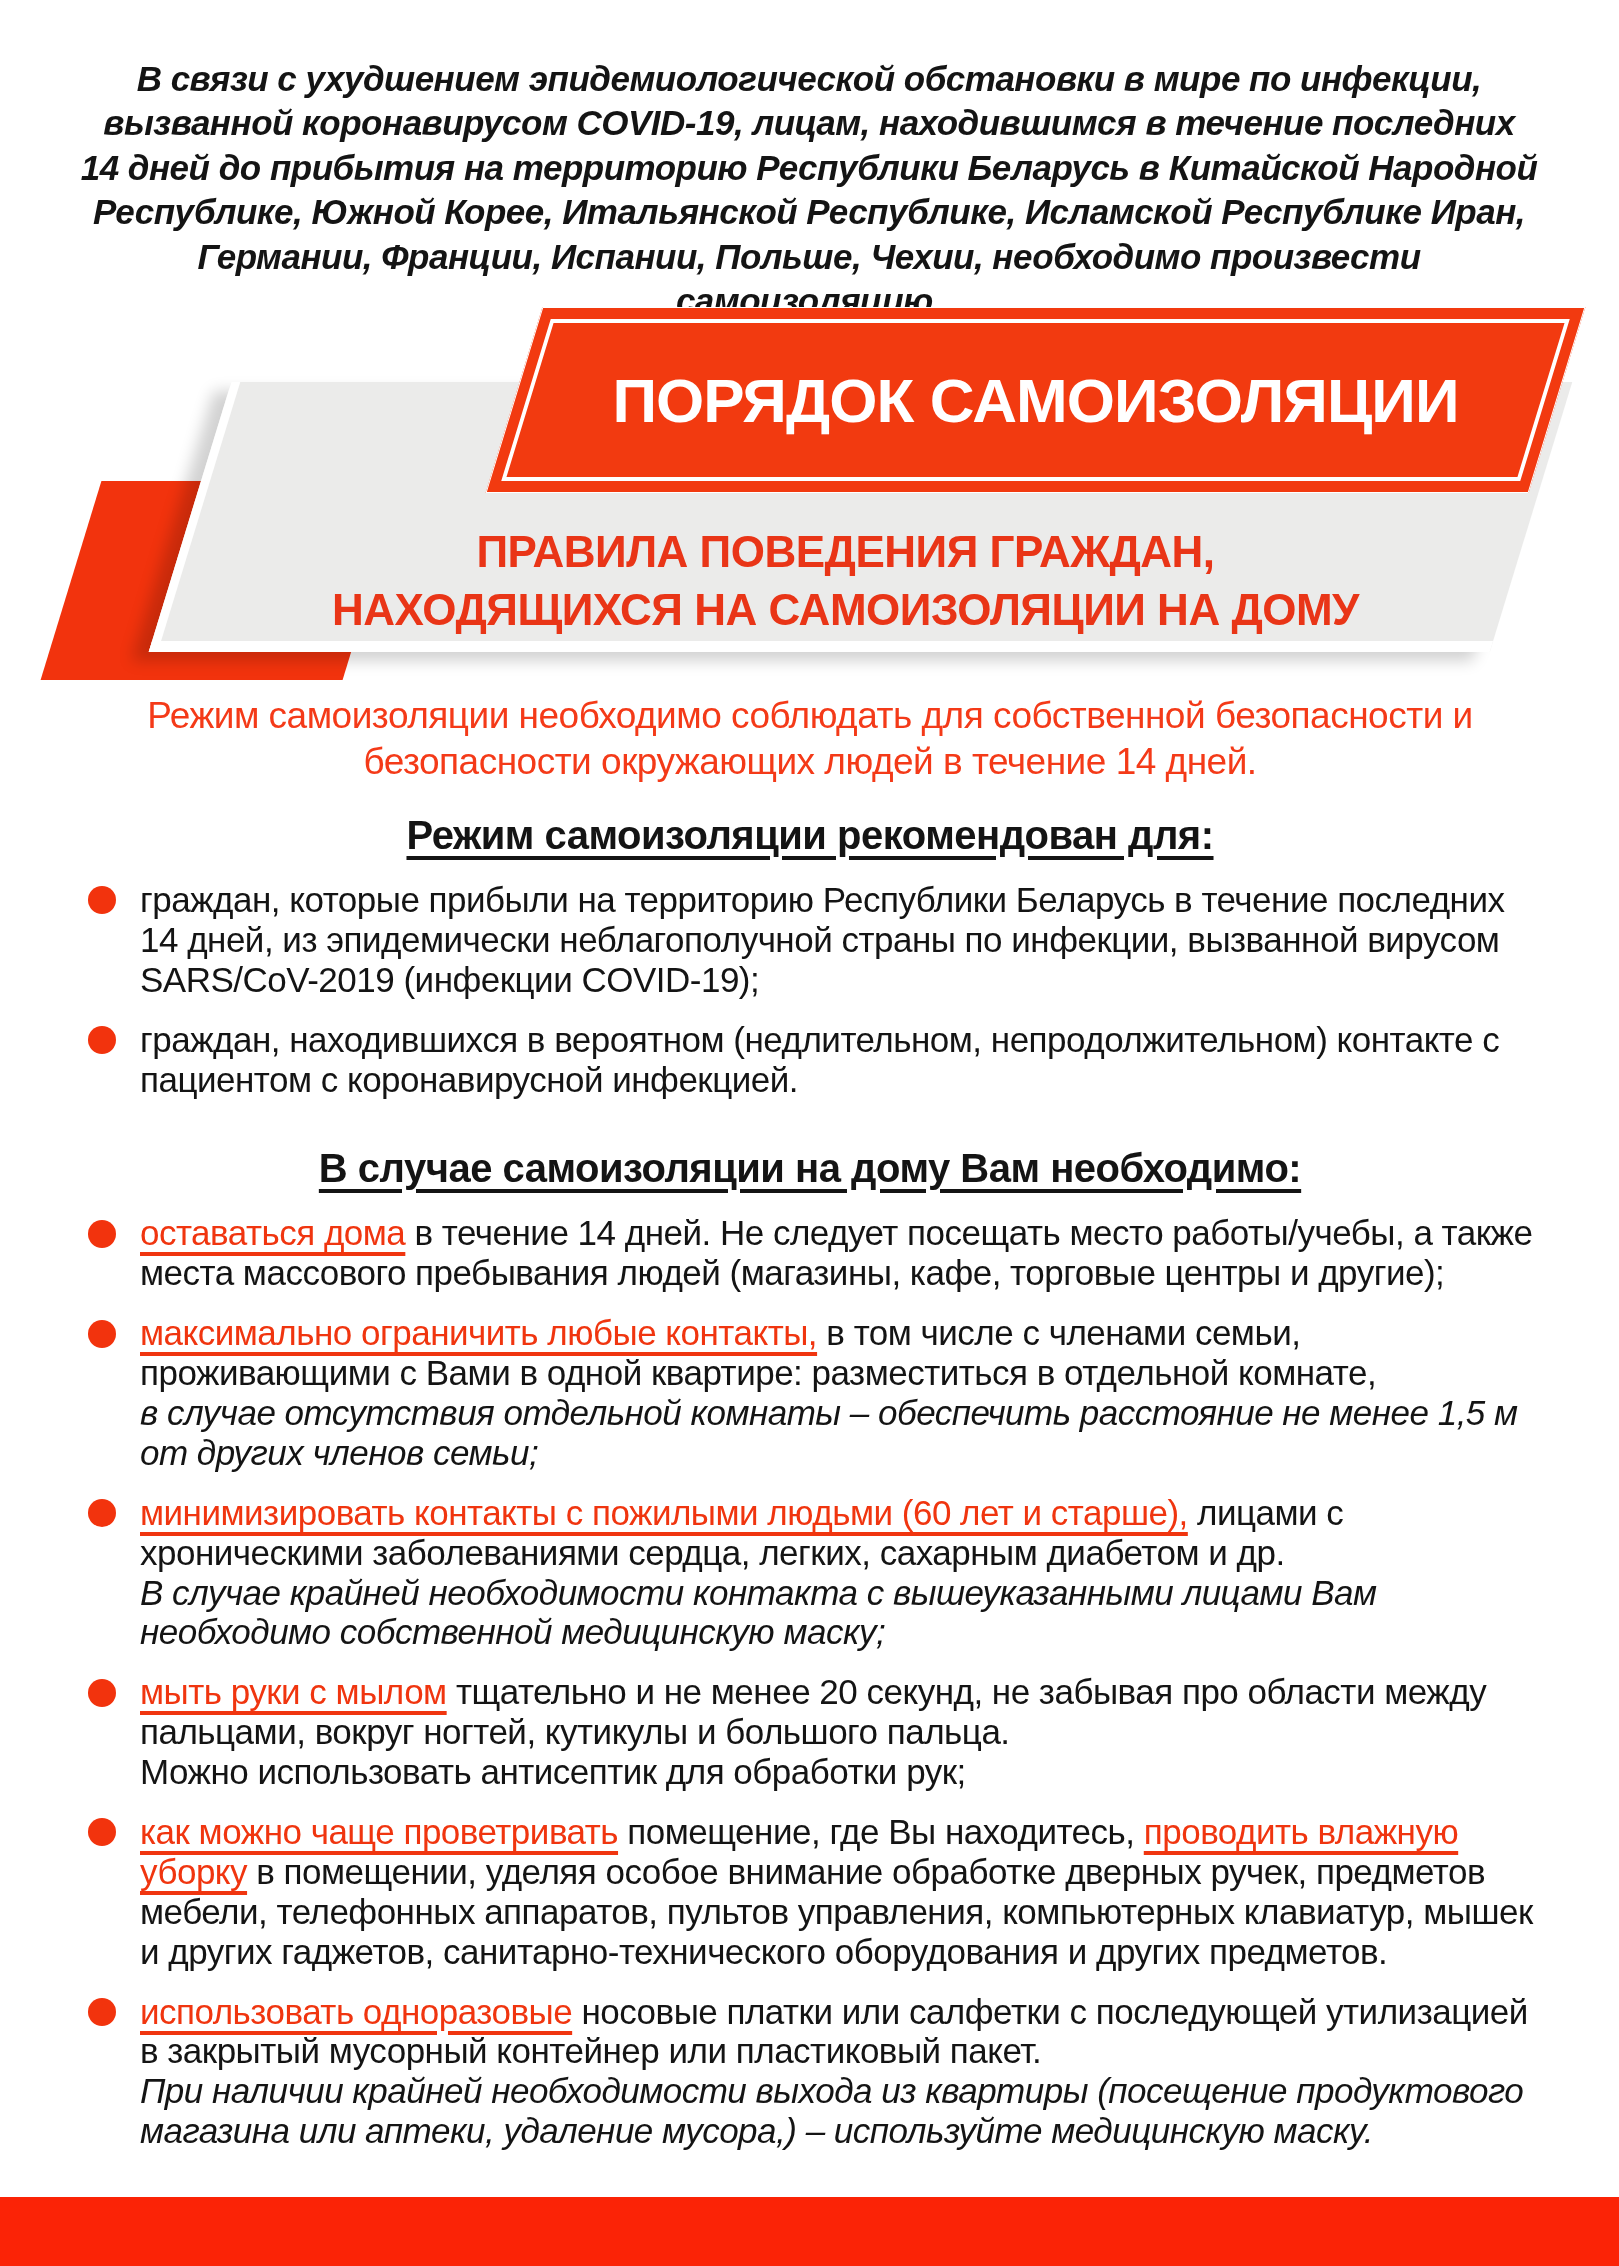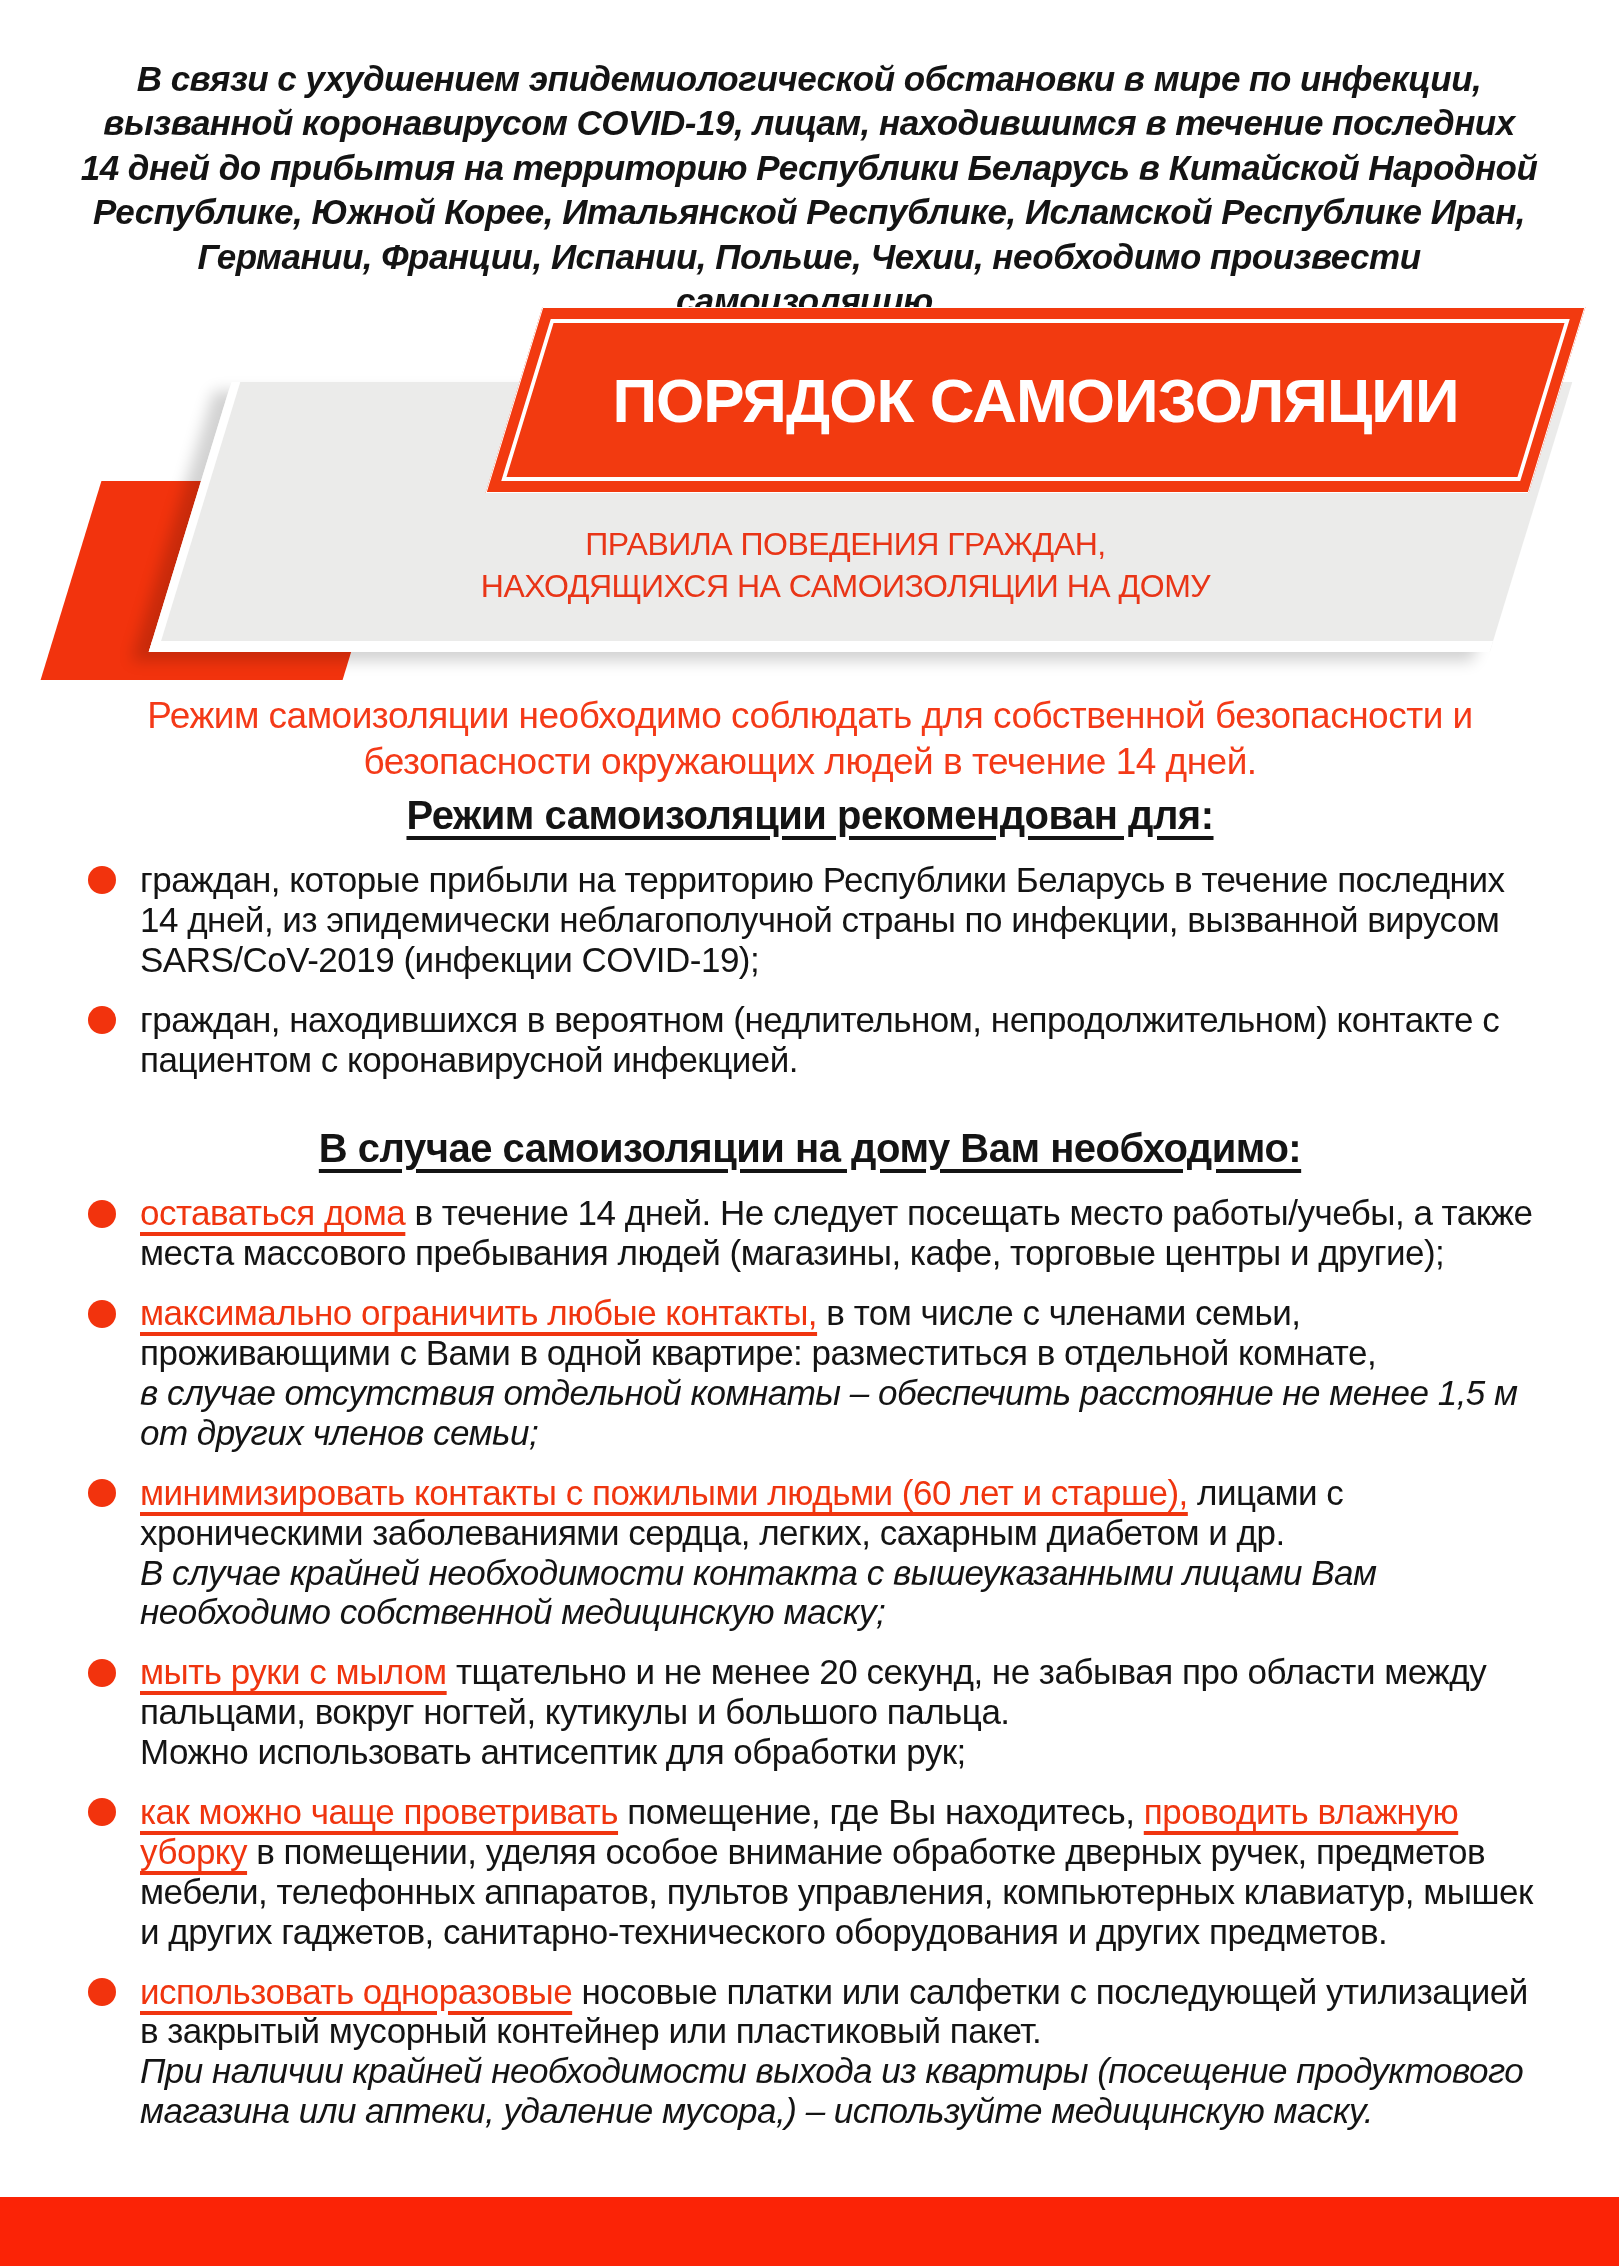--- a/index.html
+++ b/index.html
@@ -44,37 +44,38 @@
   .red-banner::after{
     content:"";position:absolute;inset:11px;border:4.6px solid #fff;
   }
   .banner-title{
     position:absolute;left:514px;top:9.1px;width:1043px;height:186px;z-index:4;
     display:flex;align-items:center;justify-content:center;
     font-size:62px;font-weight:bold;color:#fff;letter-spacing:-0.9px;white-space:nowrap;
   }
   .banner-subtitle{
     position:absolute;left:192px;top:225px;width:1307px;z-index:4;
-    text-align:center;font-size:32px;font-weight:normal;line-height:1.32;
+    text-align:center;font-size:44px;font-weight:bold;line-height:1.32;
     color:var(--subtitle-red);letter-spacing:-0.5px;
   }
 
   
   .notice{
     position:absolute;top:693px;left:79px;width:1462px;
     text-align:center;font-size:37px;line-height:1.24;color:var(--notice-red);
     letter-spacing:-0.5px;
   }
 
   
   .content{position:absolute;top:793px;left:77px;width:1466px;}
   .sec-heading{
     text-align:center;font-size:40px;font-weight:bold;letter-spacing:-0.5px;
     text-decoration:underline;text-decoration-thickness:3.7px;text-underline-offset:7.3px;
     margin-bottom:22px;
+    margin-top:20px;
   }
   .sec-heading.second{margin-top:47px;}
   .item{display:flex;align-items:flex-start;margin-bottom:20px;}
   .bullet{
     flex:0 0 auto;width:28px;height:28px;border-radius:50%;
     background:var(--accent-red);margin:6.4px 24px 0 11px;
   }
   .item p{font-size:35px;line-height:1.14;letter-spacing:-0.5px;}
   .lead{
     color:var(--lead-red);

